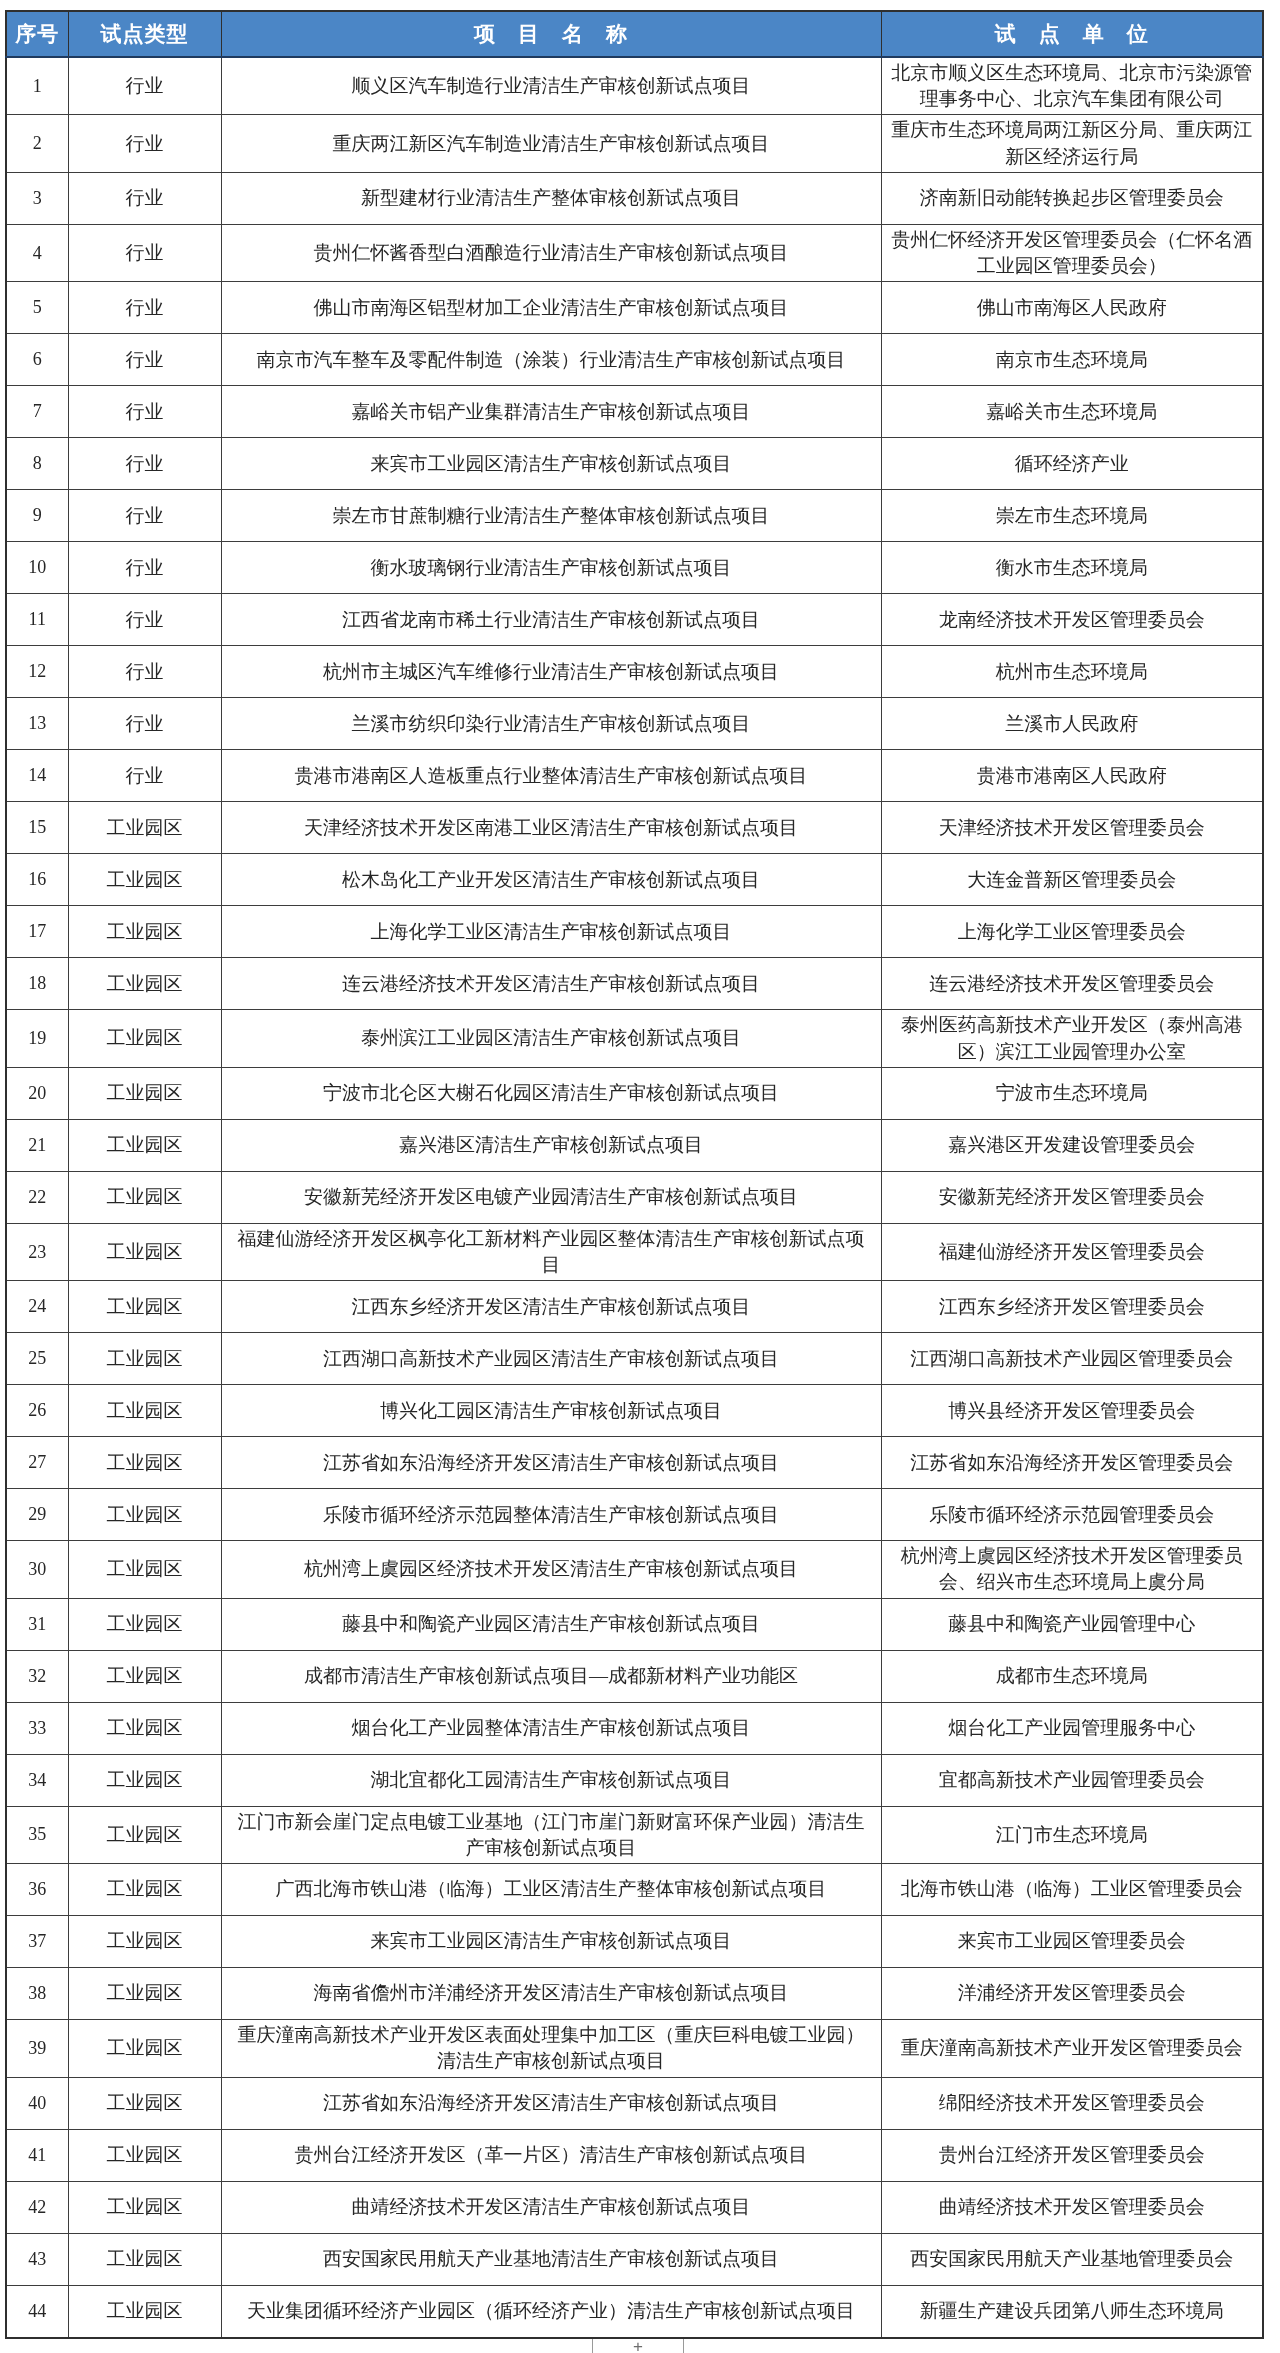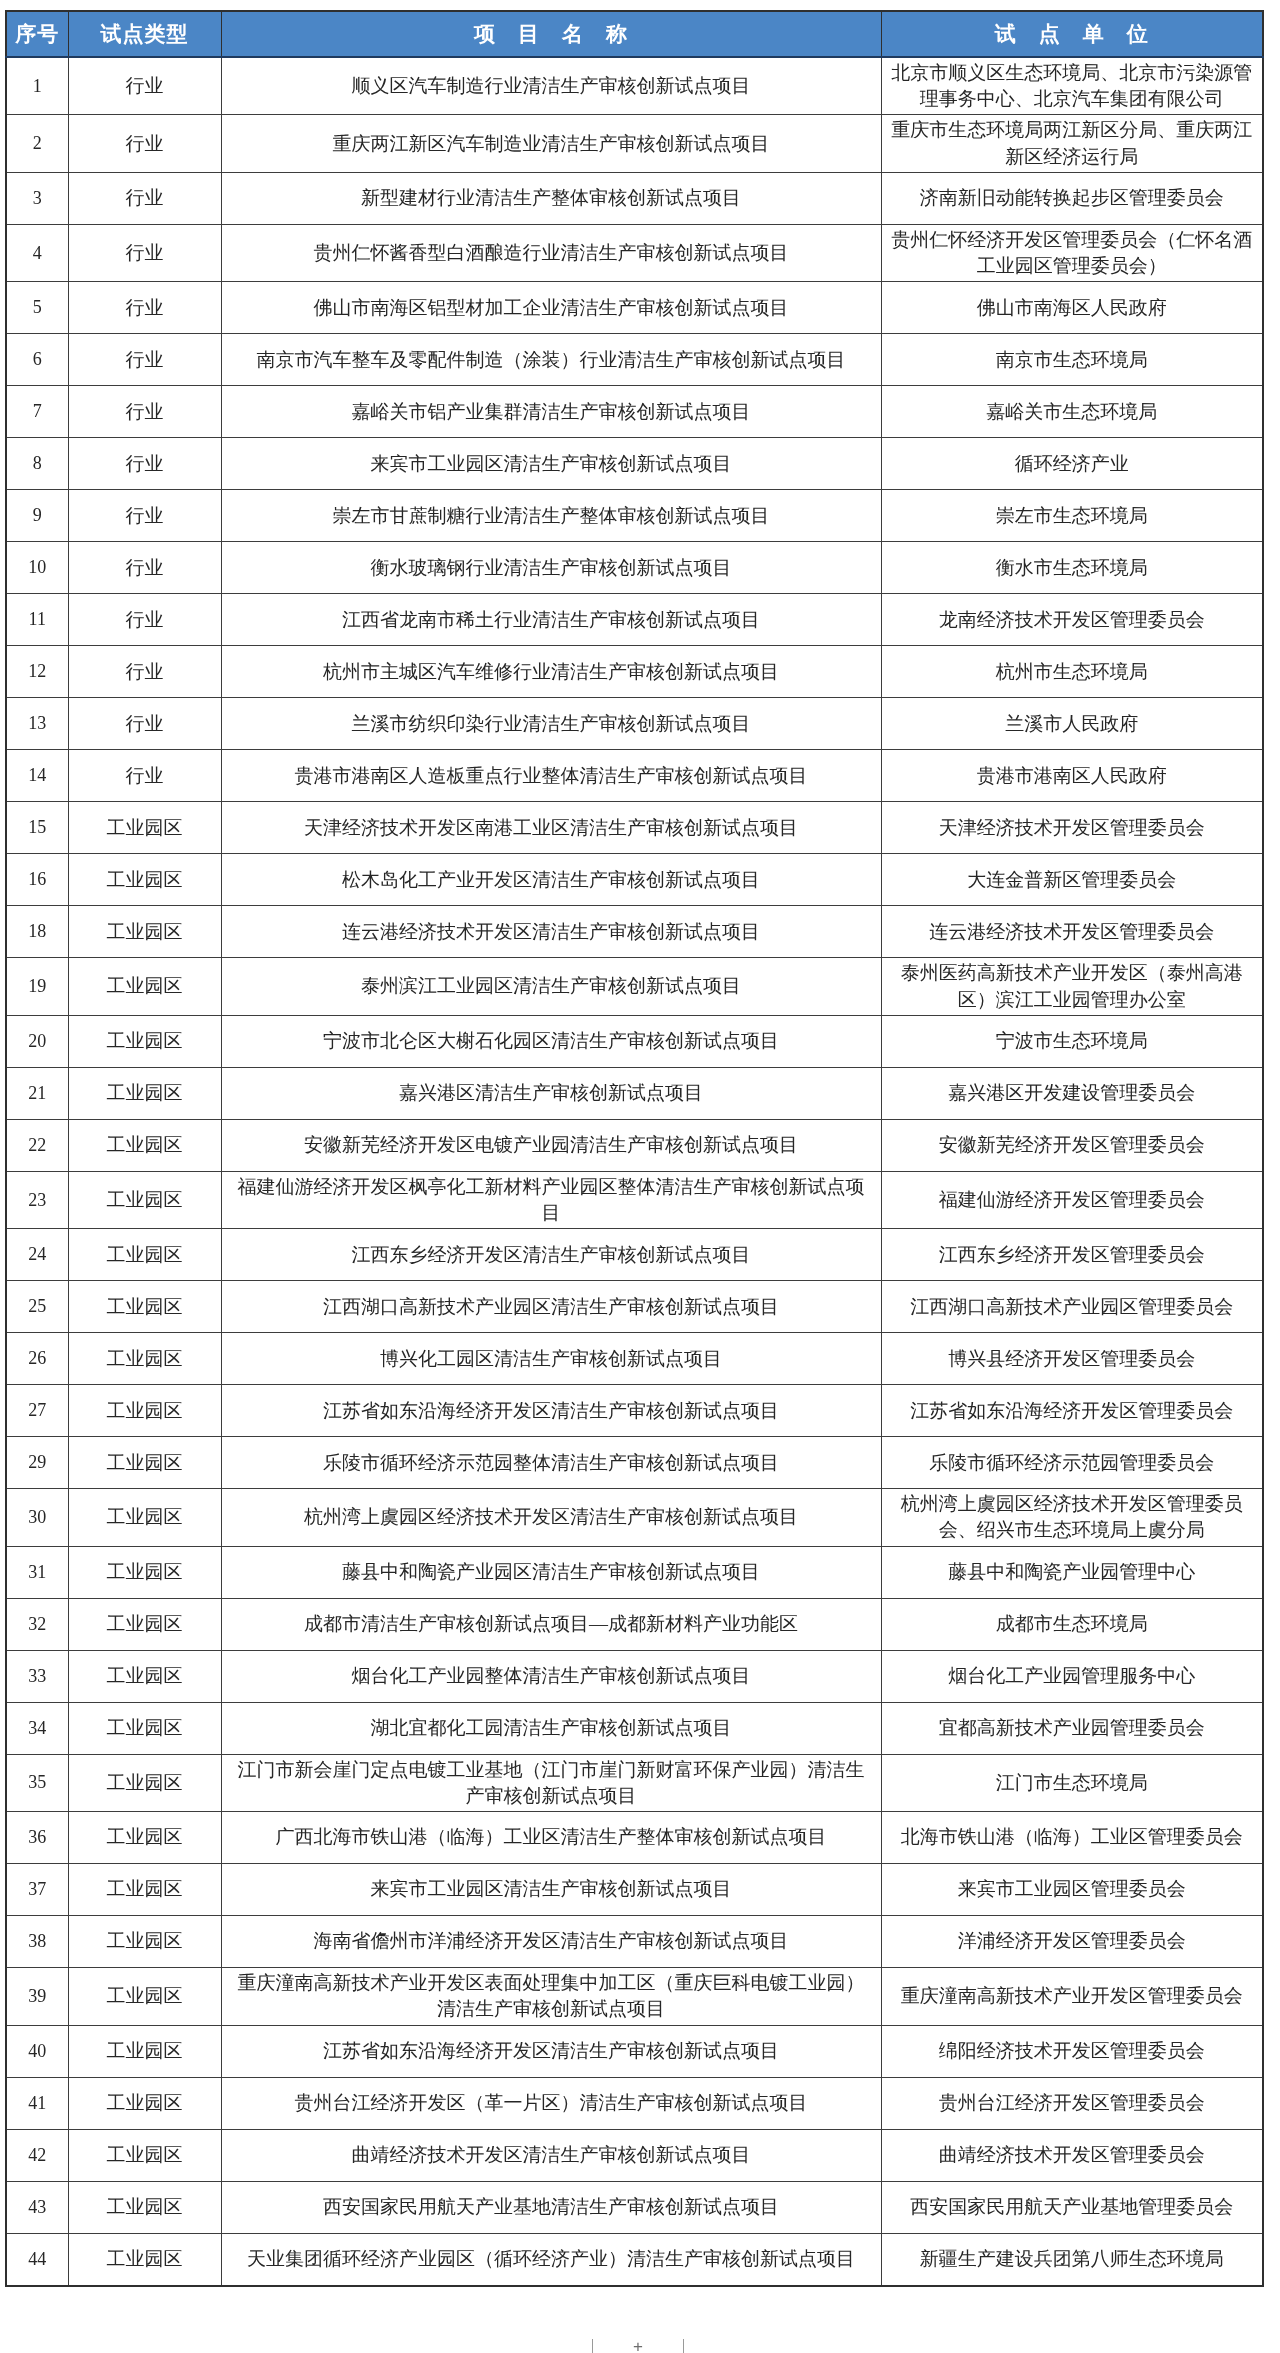--- a/index.html
+++ b/index.html
@@ -153,20 +153,26 @@
           <td>天津经济技术开发区南港工业区清洁生产审核创新试点项目</td>
           <td>天津经济技术开发区管理委员会</td>
         </tr>
         <tr>
           <td class="no">16</td>
           <td>工业园区</td>
           <td>松木岛化工产业开发区清洁生产审核创新试点项目</td>
           <td>大连金普新区管理委员会</td>
         </tr>
         <tr>
+          <td class="no">17</td>
+          <td>工业园区</td>
+          <td>上海化学工业区清洁生产审核创新试点项目</td>
+          <td>上海化学工业区管理委员会</td>
+        </tr>
+        <tr>
           <td class="no">18</td>
           <td>工业园区</td>
           <td>连云港经济技术开发区清洁生产审核创新试点项目</td>
           <td>连云港经济技术开发区管理委员会</td>
         </tr>
         <tr>
           <td class="no">19</td>
           <td>工业园区</td>
           <td>泰州滨江工业园区清洁生产审核创新试点项目</td>
           <td>泰州医药高新技术产业开发区（泰州高港区）滨江工业园管理办公室</td>

